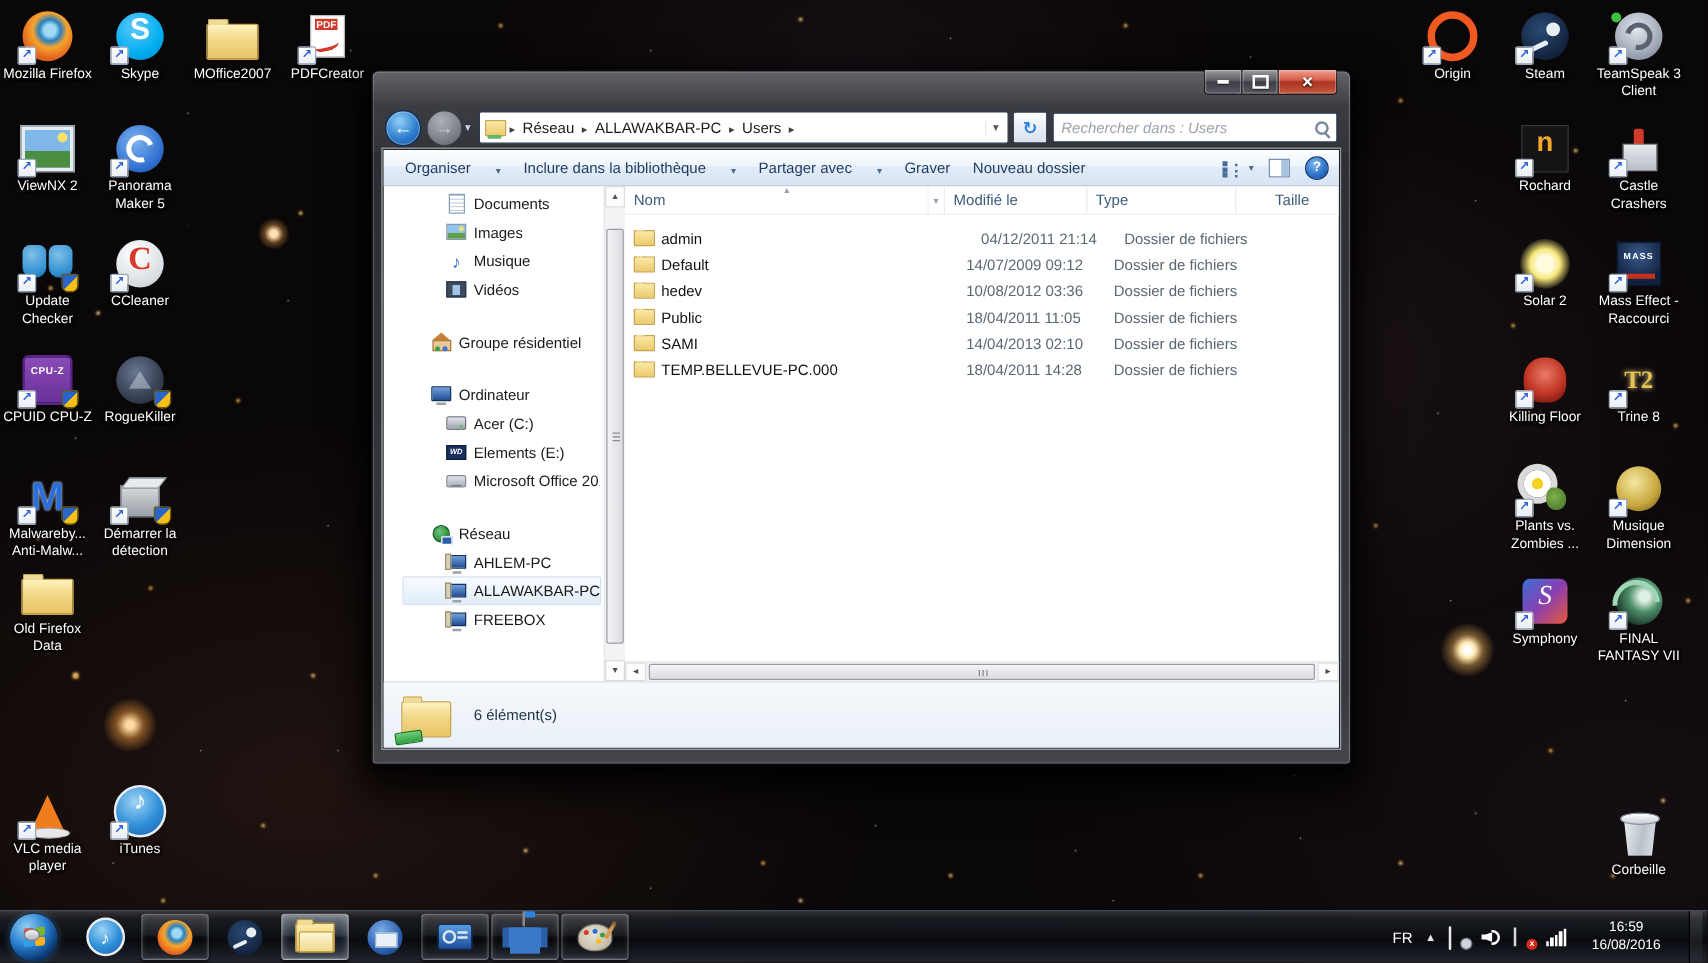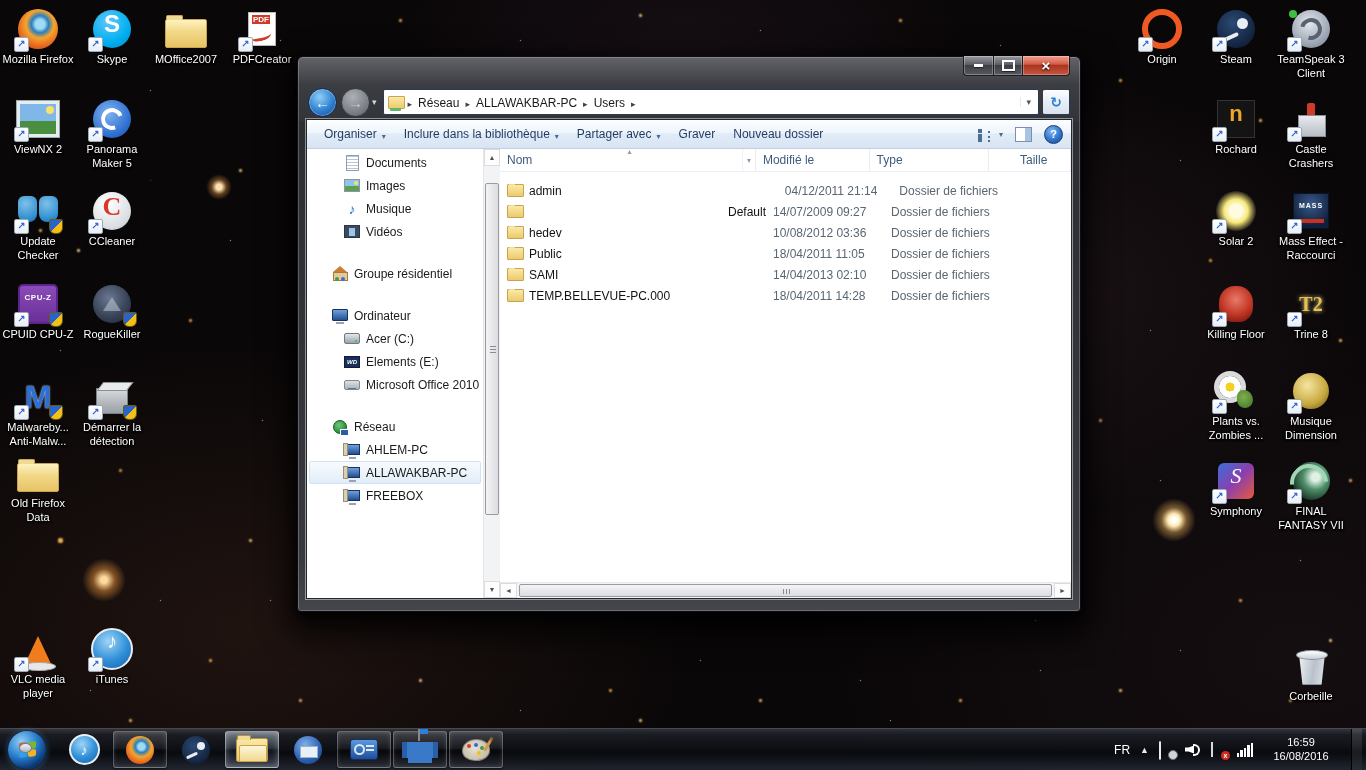--- a/index.html
+++ b/index.html
@@ -157,35 +157,35 @@
     background:linear-gradient(#fdfdfe,#e8eef6 50%,#d8e2ee);display:flex;align-items:center;justify-content:center;
     color:#2a7fd8;font-size:14px;font-weight:bold;}
   #searchbox{width:228px;height:24px;background:#fff;border:1px solid #2c3c50;border-radius:2px;
     display:flex;align-items:center;padding:0 6px;box-sizing:border-box;}
   .search-text{flex:1;font-size:12px;font-style:italic;color:#9aa2ac;white-space:nowrap;overflow:hidden;}
   .mag{width:7px;height:7px;border:2px solid #7a8aa0;border-radius:50%;position:relative;}
   .mag::after{content:"";position:absolute;left:7px;top:7px;width:5px;height:2px;background:#7a8aa0;transform:rotate(45deg);transform-origin:0 0;}
   #wincontent{height:478px;border:1px solid #23282e;box-shadow:0 0 0 1px rgba(235,243,250,.5);background:#fff;display:flex;flex-direction:column;}
   #toolbar{height:28px;background:linear-gradient(#fdfeff,#eef5fc 45%,#e2ecf8 50%,#d8e4f4);
     border-bottom:1px solid #c3cfdd;display:flex;align-items:center;padding:0 8px;flex-shrink:0;}
-  .tb-item{display:flex;align-items:flex-end;gap:5px;font-size:12px;color:#1e3a5f;padding:4px 9px;border-radius:2px;white-space:nowrap;}
+  .tb-item{display:flex;align-items:flex-end;gap:20px;font-size:12px;color:#1e3a5f;padding:4px 9px;border-radius:2px;white-space:nowrap;}
   .tb-dd{font-size:8px;color:#4a6a8f;}
   .tb-right{margin-left:auto;display:flex;align-items:center;gap:12px;}
   .tb-views{display:flex;align-items:center;gap:5px;}
   .views-ic{width:16px;height:13px;position:relative;}
   .views-ic::before{content:"";position:absolute;left:0;top:1px;width:4px;height:4px;background:#4a6e96;
     box-shadow:0 5px 0 #4a6e96,9px 1px 0 -1px #4a6e96,9px 6px 0 -1px #4a6e96,9px -1px 0 -2px #7a9ec6;}
   .views-ic::after{content:"";position:absolute;left:0;top:10px;width:4px;height:4px;background:#4a6e96;box-shadow:9px 1px 0 -1px #4a6e96;}
   .prev-ic{width:15px;height:13px;border:1px solid #7a90b0;background:#fff;position:relative;}
   .prev-ic::after{content:"";position:absolute;right:0;top:0;width:6px;height:13px;background:#a8c4e0;}
   .help-ic{width:17px;height:17px;border-radius:50%;background:radial-gradient(circle at 40% 30%,#7fb8f0,#2a6fc8 60%,#1a4a9a);
     color:#fff;font-size:11px;font-weight:bold;display:flex;align-items:center;justify-content:center;border:1px solid #1a3a70;}
   #main{flex:1;display:flex;min-height:0;}
   #sidebar{width:176px;padding-top:2px;overflow:hidden;}
-  .sb-section{margin-bottom:19px;}
+  .sb-section{margin-bottom:19px;margin-left:13px;}
   .sb-item{height:21px;display:flex;align-items:center;gap:6px;font-size:12px;color:#1a1a1a;margin:0 2px;border:1px solid transparent;border-radius:2px;}
   .sb-item.sel{background:linear-gradient(#f8fbfe,#e0edf9);border-color:#d2e2f2;}
   .ind1{padding-left:22px;} .ind2{padding-left:34px;}
   .sb-label{white-space:nowrap;overflow:hidden;}
   .si{width:16px;height:16px;flex-shrink:0;position:relative;display:flex;align-items:center;justify-content:center;}
   .si-doc{width:11px;height:14px;background:#fff;border:1px solid #8aa0b8;
     background-image:linear-gradient(#b9c6d4 1px,transparent 1px);background-size:100% 3px;background-position:0 3px;}
   .si-img{width:14px;height:11px;border:1px solid #8898aa;background:linear-gradient(#8fc4ec 0 55%,#5fa04f 55%);}
   .si-img::after{content:"";position:absolute;right:2px;top:3px;width:4px;height:4px;border-radius:50%;background:#f7e26a;}
   .si-music{color:#2a6fd8;font-size:14px;font-weight:bold;}
@@ -540,20 +540,24 @@
         </div>
       <span class="navdd">▾</span>
       <div id="addrbar">
         <span class="addr-folder"></span>
         <span id="crumbs"><span class="crumb-sep">▸</span><span class="crumb">Réseau</span><span class="crumb-sep">▸</span><span class="crumb">ALLAWAKBAR-PC</span><span class="crumb-sep">▸</span><span class="crumb">Users</span><span class="crumb-sep">▸</span></span>
         <span class="addr-dd">▾</span>
       </div>
       <div id="refreshbtn">
           <span>↻</span>
         </div>
+      <div id="searchbox">
+        <span class="search-text">Rechercher dans : Users</span>
+        <span class="mag"></span>
+      </div>
     </div>
     <div id="wincontent">
       <div id="toolbar">
         <span id="tb-left" style="display:flex;align-items:center;">
             <span class="tb-item">
               <span>Organiser</span>
               <span class="tb-dd">▾</span>
             </span>
             <span class="tb-item">
               <span>Inclure dans la bibliothèque</span>
@@ -695,25 +699,25 @@
               <div class="frow">
                 <div class="fc fc0" style="width: 266px;">
                   <span class="row-folder"></span>
                   <span>admin</span>
                 </div>
                 <div class="fc fc1" style="width: 118px; margin-left: 20px;">04/12/2011 21:14</div>
                 <div class="fc fc2" style="width: 124px;">Dossier de fichiers</div>
                 <div class="fc fc1" style="width: 60px;"></div>
               </div>
               <div class="frow">
-                <div class="fc fc0" style="width: 266px; justify-content: space-between;">
+                <div class="fc fc0" style="width: 266px;">
                   <span class="row-folder"></span>
                   <span>Default</span>
                 </div>
-                <div class="fc fc1" style="width: 118px;">14/07/2009 09:27</div>
+                <div class="fc fc1" style="width: 118px;">14/07/2009 09:12</div>
                 <div class="fc fc2" style="width: 124px;">Dossier de fichiers</div>
                 <div class="fc fc1" style="width: 60px;"></div>
               </div>
               <div class="frow">
                 <div class="fc fc0" style="width: 266px;">
                   <span class="row-folder"></span>
                   <span>hedev</span>
                 </div>
                 <div class="fc fc1" style="width: 118px;">10/08/2012 03:36</div>
                 <div class="fc fc2" style="width: 124px;">Dossier de fichiers</div>
@@ -746,20 +750,24 @@
                 <div class="fc fc2" style="width: 124px;">Dossier de fichiers</div>
                 <div class="fc fc1" style="width: 60px;"></div>
               </div>
             </div>
           <div id="hscroll">
             <div class="sc-arrow h">◄</div>
             <div id="hthumb"></div>
             <div class="sc-arrow h">►</div>
           </div>
         </div>
+      </div>
+      <div id="details">
+        <span class="big-folder"></span>
+        <span class="details-text">6 élément(s)</span>
       </div>
     </div>
   </div>
 
   <div id="taskbar">
     <div id="orb">
       <span class="orb-flag">
           <span class="q1"></span>
           <span class="q2"></span>
           <span class="q3"></span>

